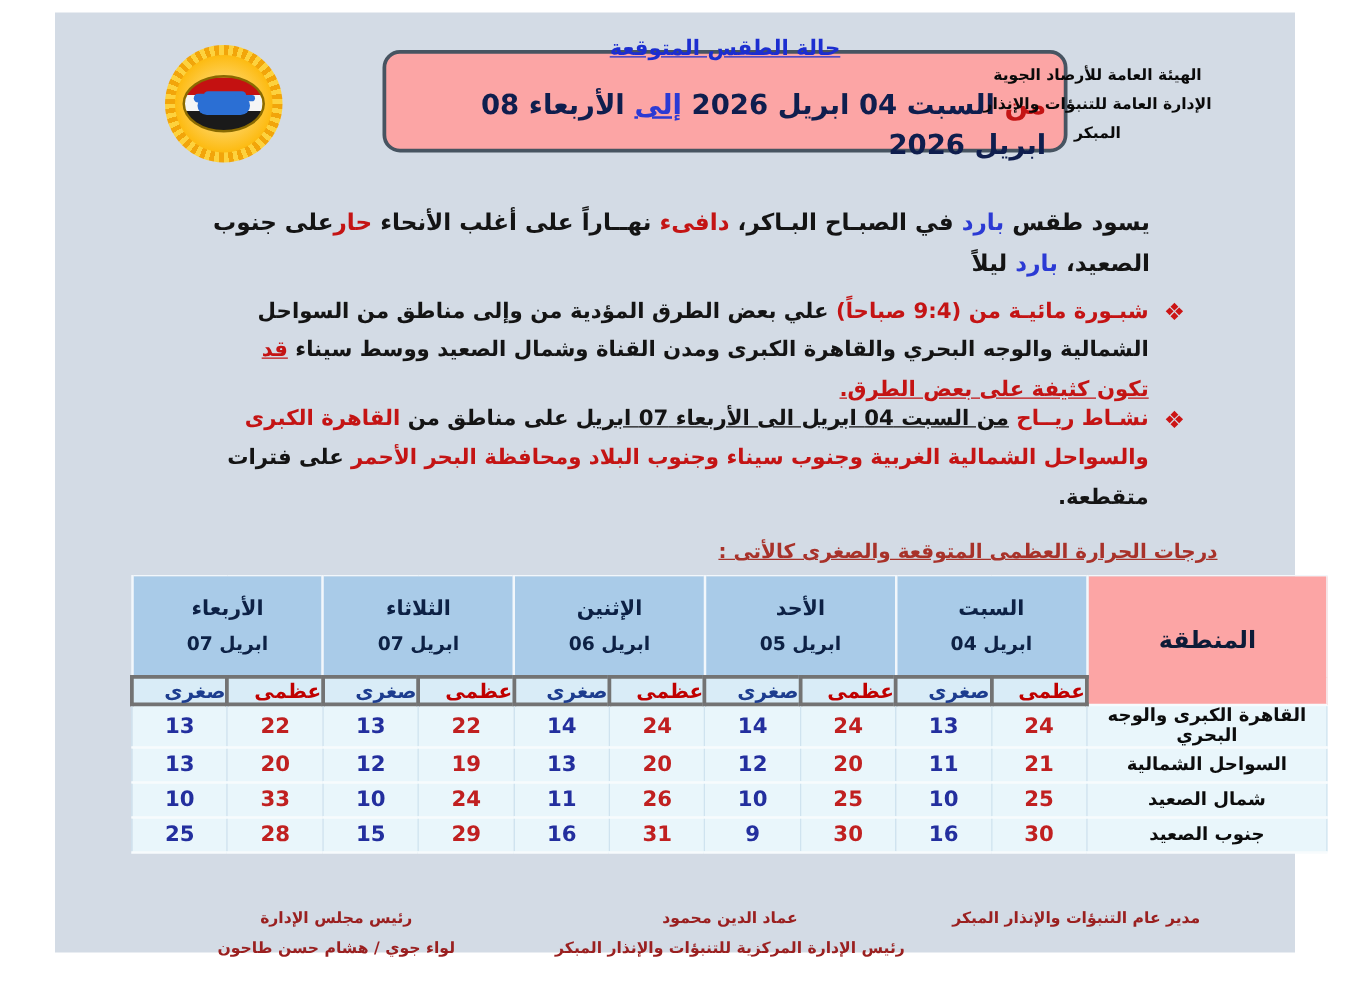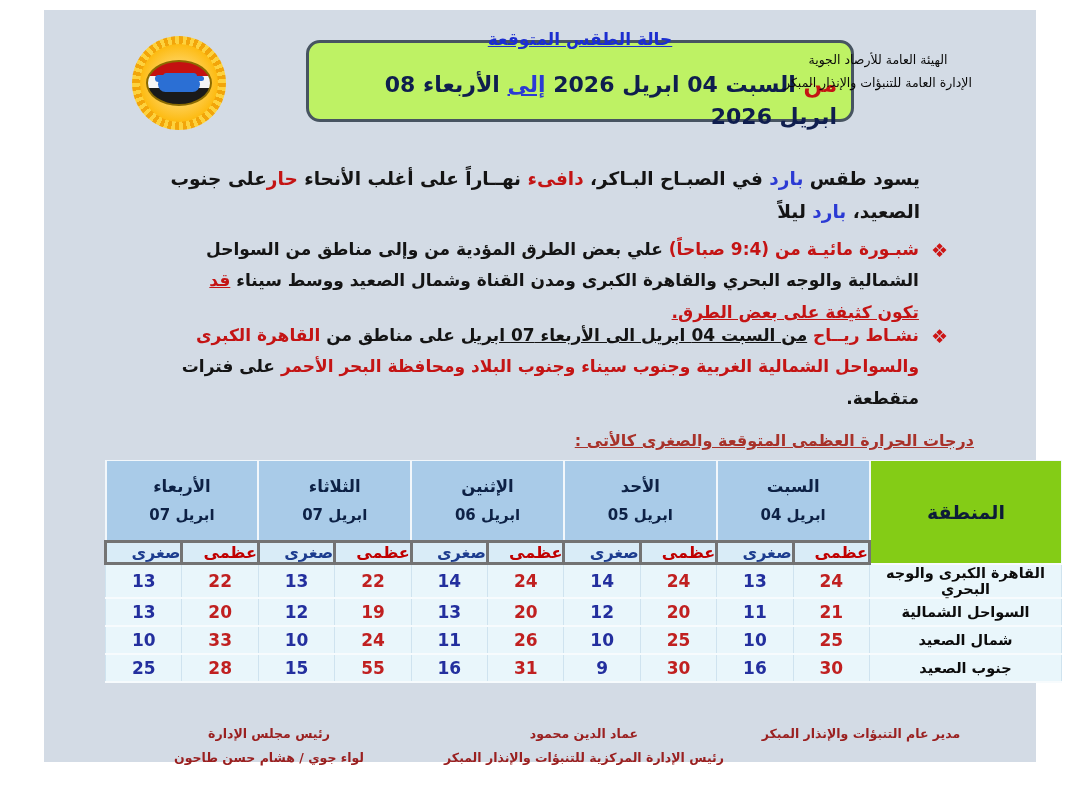--- a/index.html
+++ b/index.html
@@ -14,26 +14,26 @@
   .sun::before { content:""; position:absolute; inset:8px; border-radius:50%;
          background:radial-gradient(circle, #ffe9a8 0%, #fdbb12 70%, rgba(253,187,18,0) 100%); }
   .globe { position:absolute; left:14px; top:24px; width:66px; height:46px; border-radius:50%;
          border:2px solid #8a6a00; overflow:hidden;
          background:linear-gradient(180deg,#c41111 0%,#c41111 33%,#f5f5f5 33%,#f5f5f5 63%,#1a1a1a 63%,#1a1a1a 100%); }
   .cloud { position:absolute; left:10px; top:15px; width:42px; height:15px; border-radius:9px; background:#2b6fd4;
          box-shadow:-7px -6px 0 -4px #2b6fd4, 9px -6px 0 -5px #2b6fd4, 1px -8px 0 -4px #2b6fd4; }
 
   
   .hdr-box { position:absolute; left:262px; top:30px; width:548px; height:82px;
-         background:#bef264; border:3px solid #475461; border-radius:14px;
+         background:#fca5a5; border:3px solid #475461; border-radius:14px;
          display:flex; flex-direction:column; align-items:center; justify-content:center; gap:20px; padding:4px 14px; }
   .hdr-title { font-size:17px; font-weight:bold; color:#1c2ed0; text-decoration:underline; }
   .hdr-date { font-size:22px; font-weight:bold; color:#0f1e4e; text-align:right; line-height:1.45; }
   .org { position:absolute; right:52px; top:38px; width:212px; text-align:center;
-         font-size:12.5px; font-weight:normal; color:#0a0a0a; line-height:1.85; }
+         font-size:12.5px; font-weight:bold; color:#0a0a0a; line-height:1.85; }
 
   
   .para1 { position:absolute; top:152px; right:116px; left:96px;
          font-size:18.5px; font-weight:bold; color:#141414; text-align:right; line-height:1.8; }
   .bullet { position:absolute; display:flex; gap:12px; align-items:flex-start; }
   .bullet-1 { top:224px; right:88px; left:128px; }
   .bullet-2 { top:310px; right:88px; left:84px; }
   .bullet-glyph { font-size:19px; color:#cc1515; line-height:1.7; }
   .bullet-text { font-size:17px; font-weight:bold; color:#141414; text-align:right; line-height:1.85; }
 
@@ -42,21 +42,21 @@
   .c-navy { color:#0f1e4e; }
   .c-black{ color:#141414; }
   .u { text-decoration:underline; }
 
   
   .tbl-heading { position:absolute; top:421px; right:62px; font-size:16px; font-weight:bold;
          color:#a8322a; text-decoration:underline; }
   .tbl-wrap { position:absolute; left:62px; top:450px; width:956px; }
   table { width:100%; border-collapse:collapse; table-layout:fixed; direction:rtl; }
   th, td { text-align:center; vertical-align:middle; }
-  th.region { background:#84cc16; font-size:19px; font-weight:bold; color:#0d1c38;
+  th.region { background:#fca5a5; font-size:19px; font-weight:bold; color:#0d1c38;
          border:1px solid #f2f7fb; }
   th.day { background:#a9cbe8; height:76px; border:1px solid #f2f7fb; border-inline:2px solid #f2f7fb; padding:16px 0; }
   .day-name { font-size:16.5px; font-weight:bold; color:#0d2145; margin-bottom:10px; }
   .day-date { font-size:15px; font-weight:bold; color:#0d2145; direction:ltr; unicode-bidi:isolate; }
   th.sub { background:#d9ecf7; height:21px; font-size:16px; font-weight:bold; border:3px solid #737373;text-align:right; }
   th.sub.max-lbl { color:#c00000; }
   th.sub.min-lbl { color:#1d3d8f; }
   td { background:#e9f6fb; height:28px; border:1px solid #cfe3ef; border-bottom:2px solid #f7fbfd; border-top:2px solid #f7fbfd; }
   td.region-name { font-size:14.5px; font-weight:bold; color:#0c0c0c; }
   td.temp { font-size:17px; font-weight:bold; }
@@ -191,21 +191,21 @@
             <td class="temp min">10</td>
           </tr>
           <tr>
             <td class="region-name">جنوب الصعيد</td>
             <td class="temp max">30</td>
             <td class="temp min">16</td>
             <td class="temp max">30</td>
             <td class="temp min">9</td>
             <td class="temp max">31</td>
             <td class="temp min">16</td>
-            <td class="temp max">55</td>
+            <td class="temp max">29</td>
             <td class="temp min">15</td>
             <td class="temp max">28</td>
             <td class="temp min">25</td>
           </tr>
         </tbody>
       </table>
     </div>
 
     <div class="sig sig-right">
       <div>مدير عام التنبؤات والإنذار المبكر</div>

